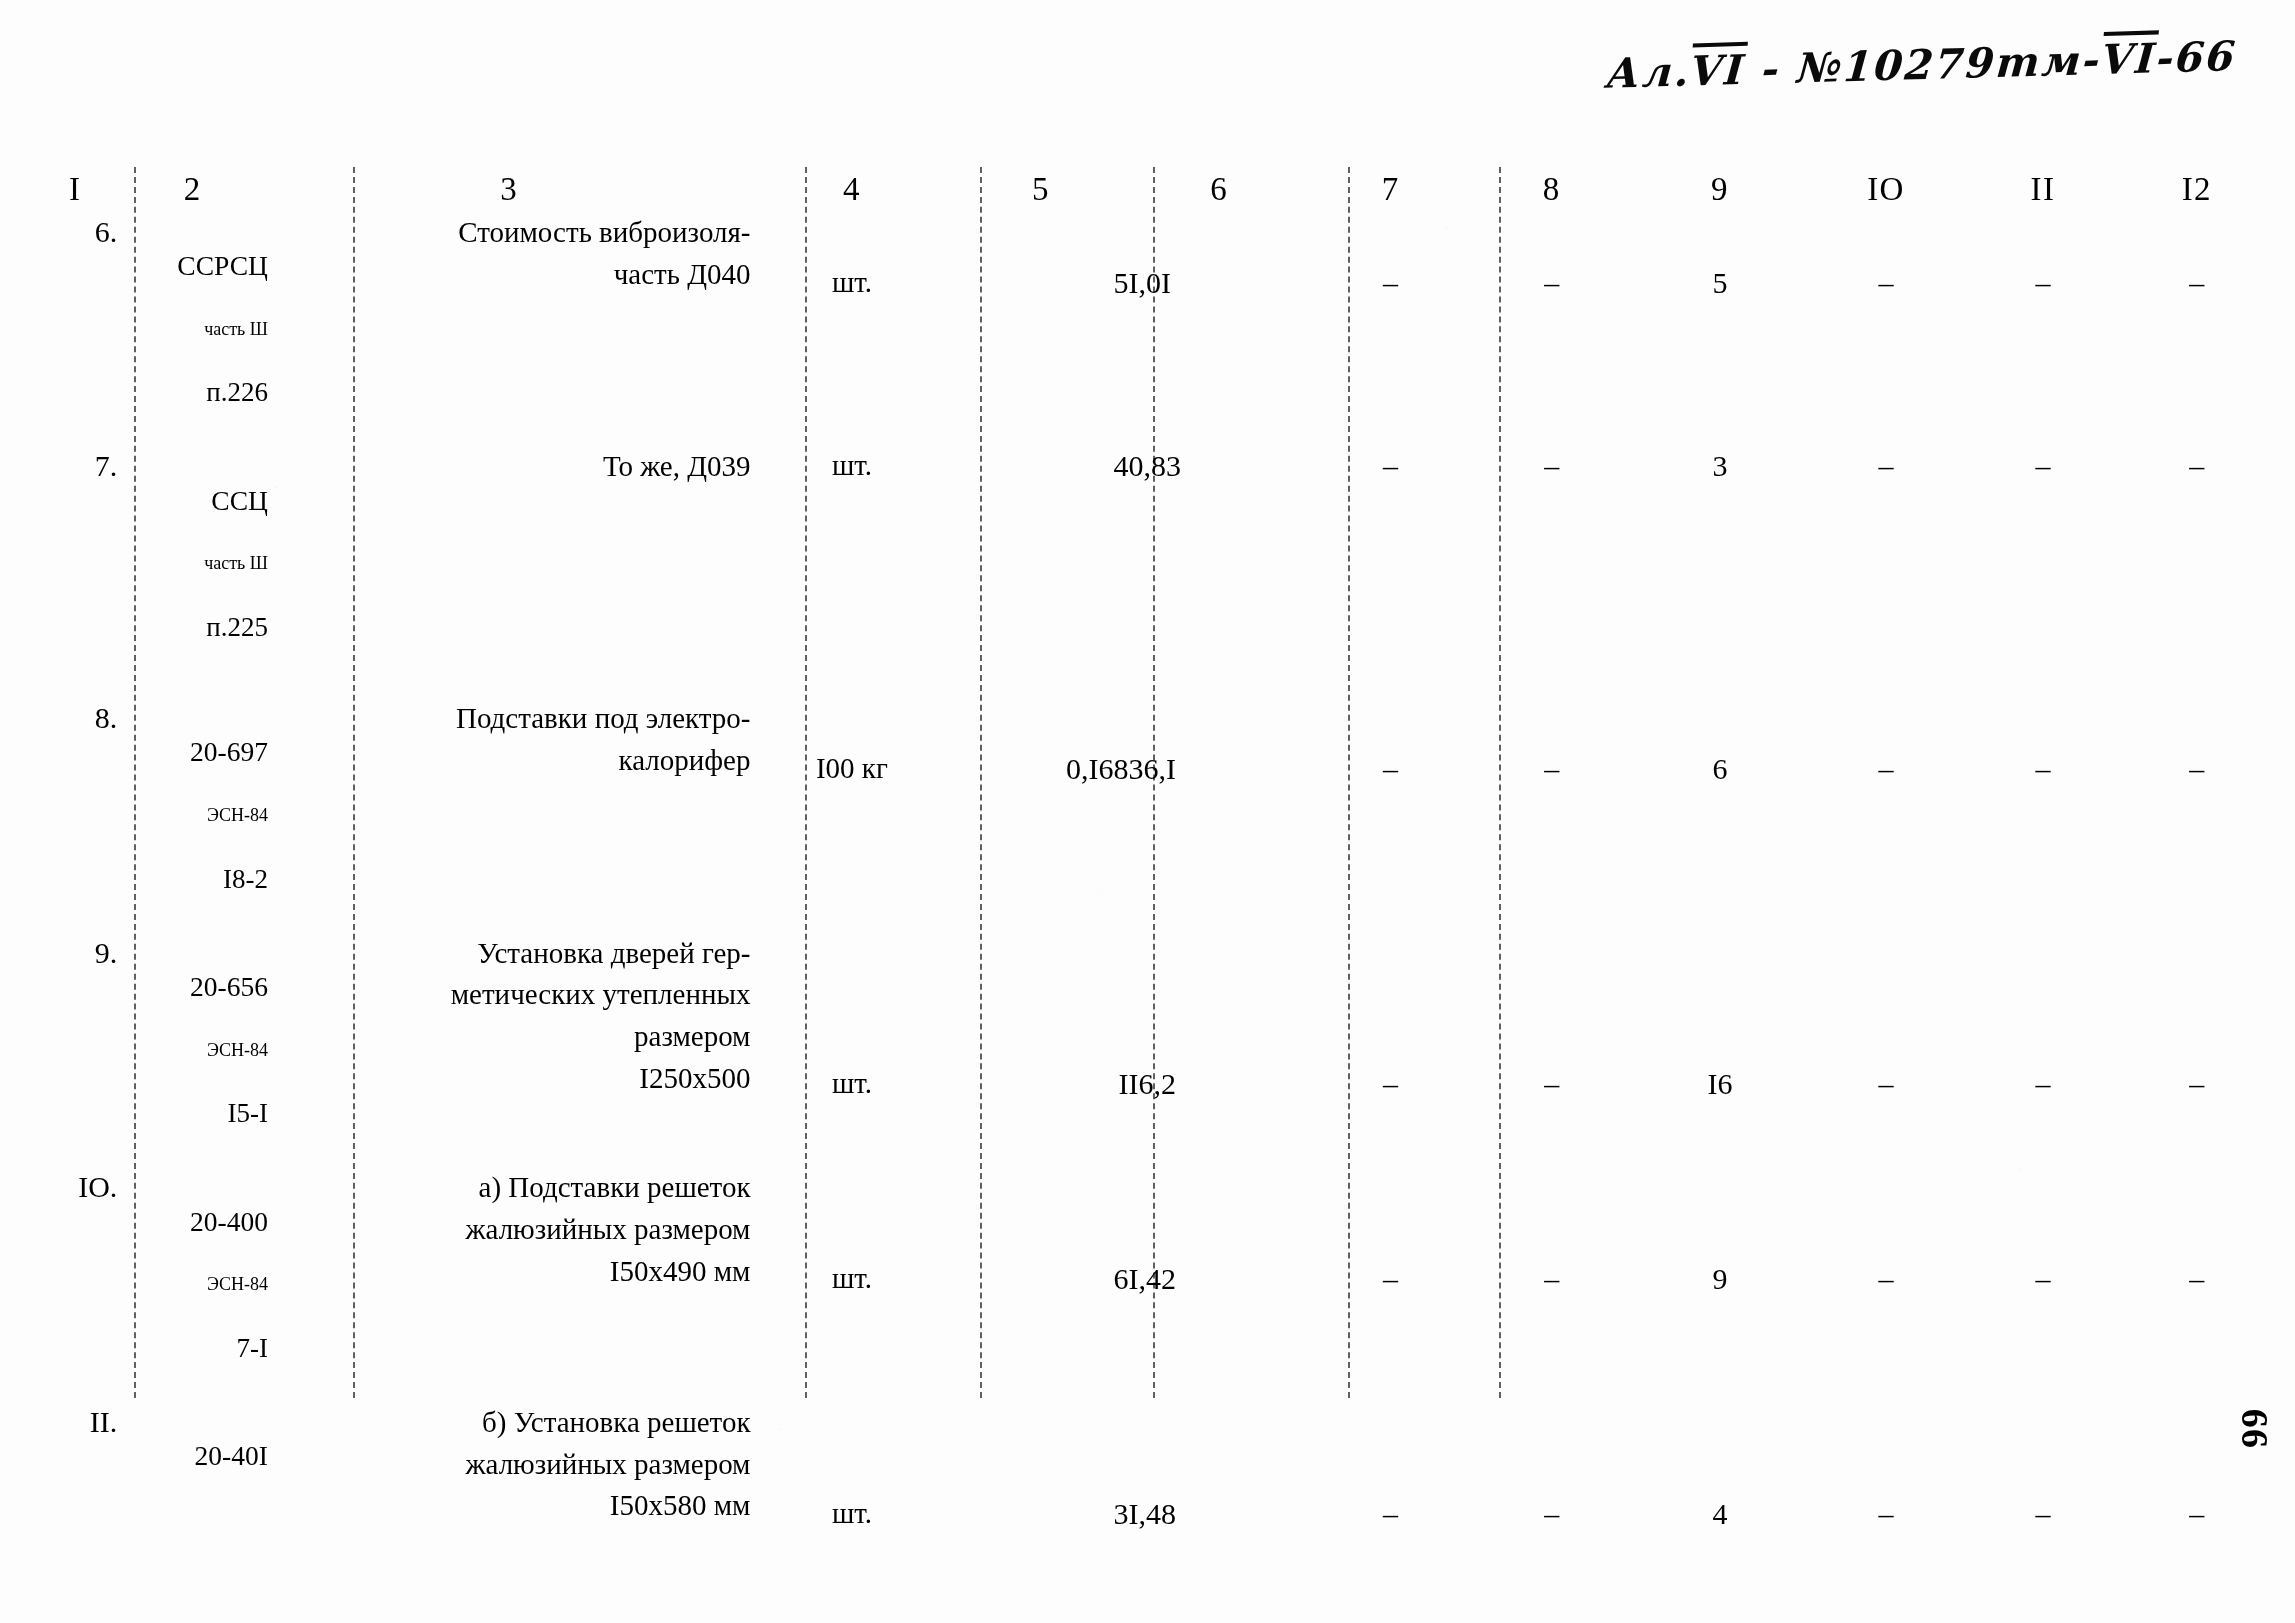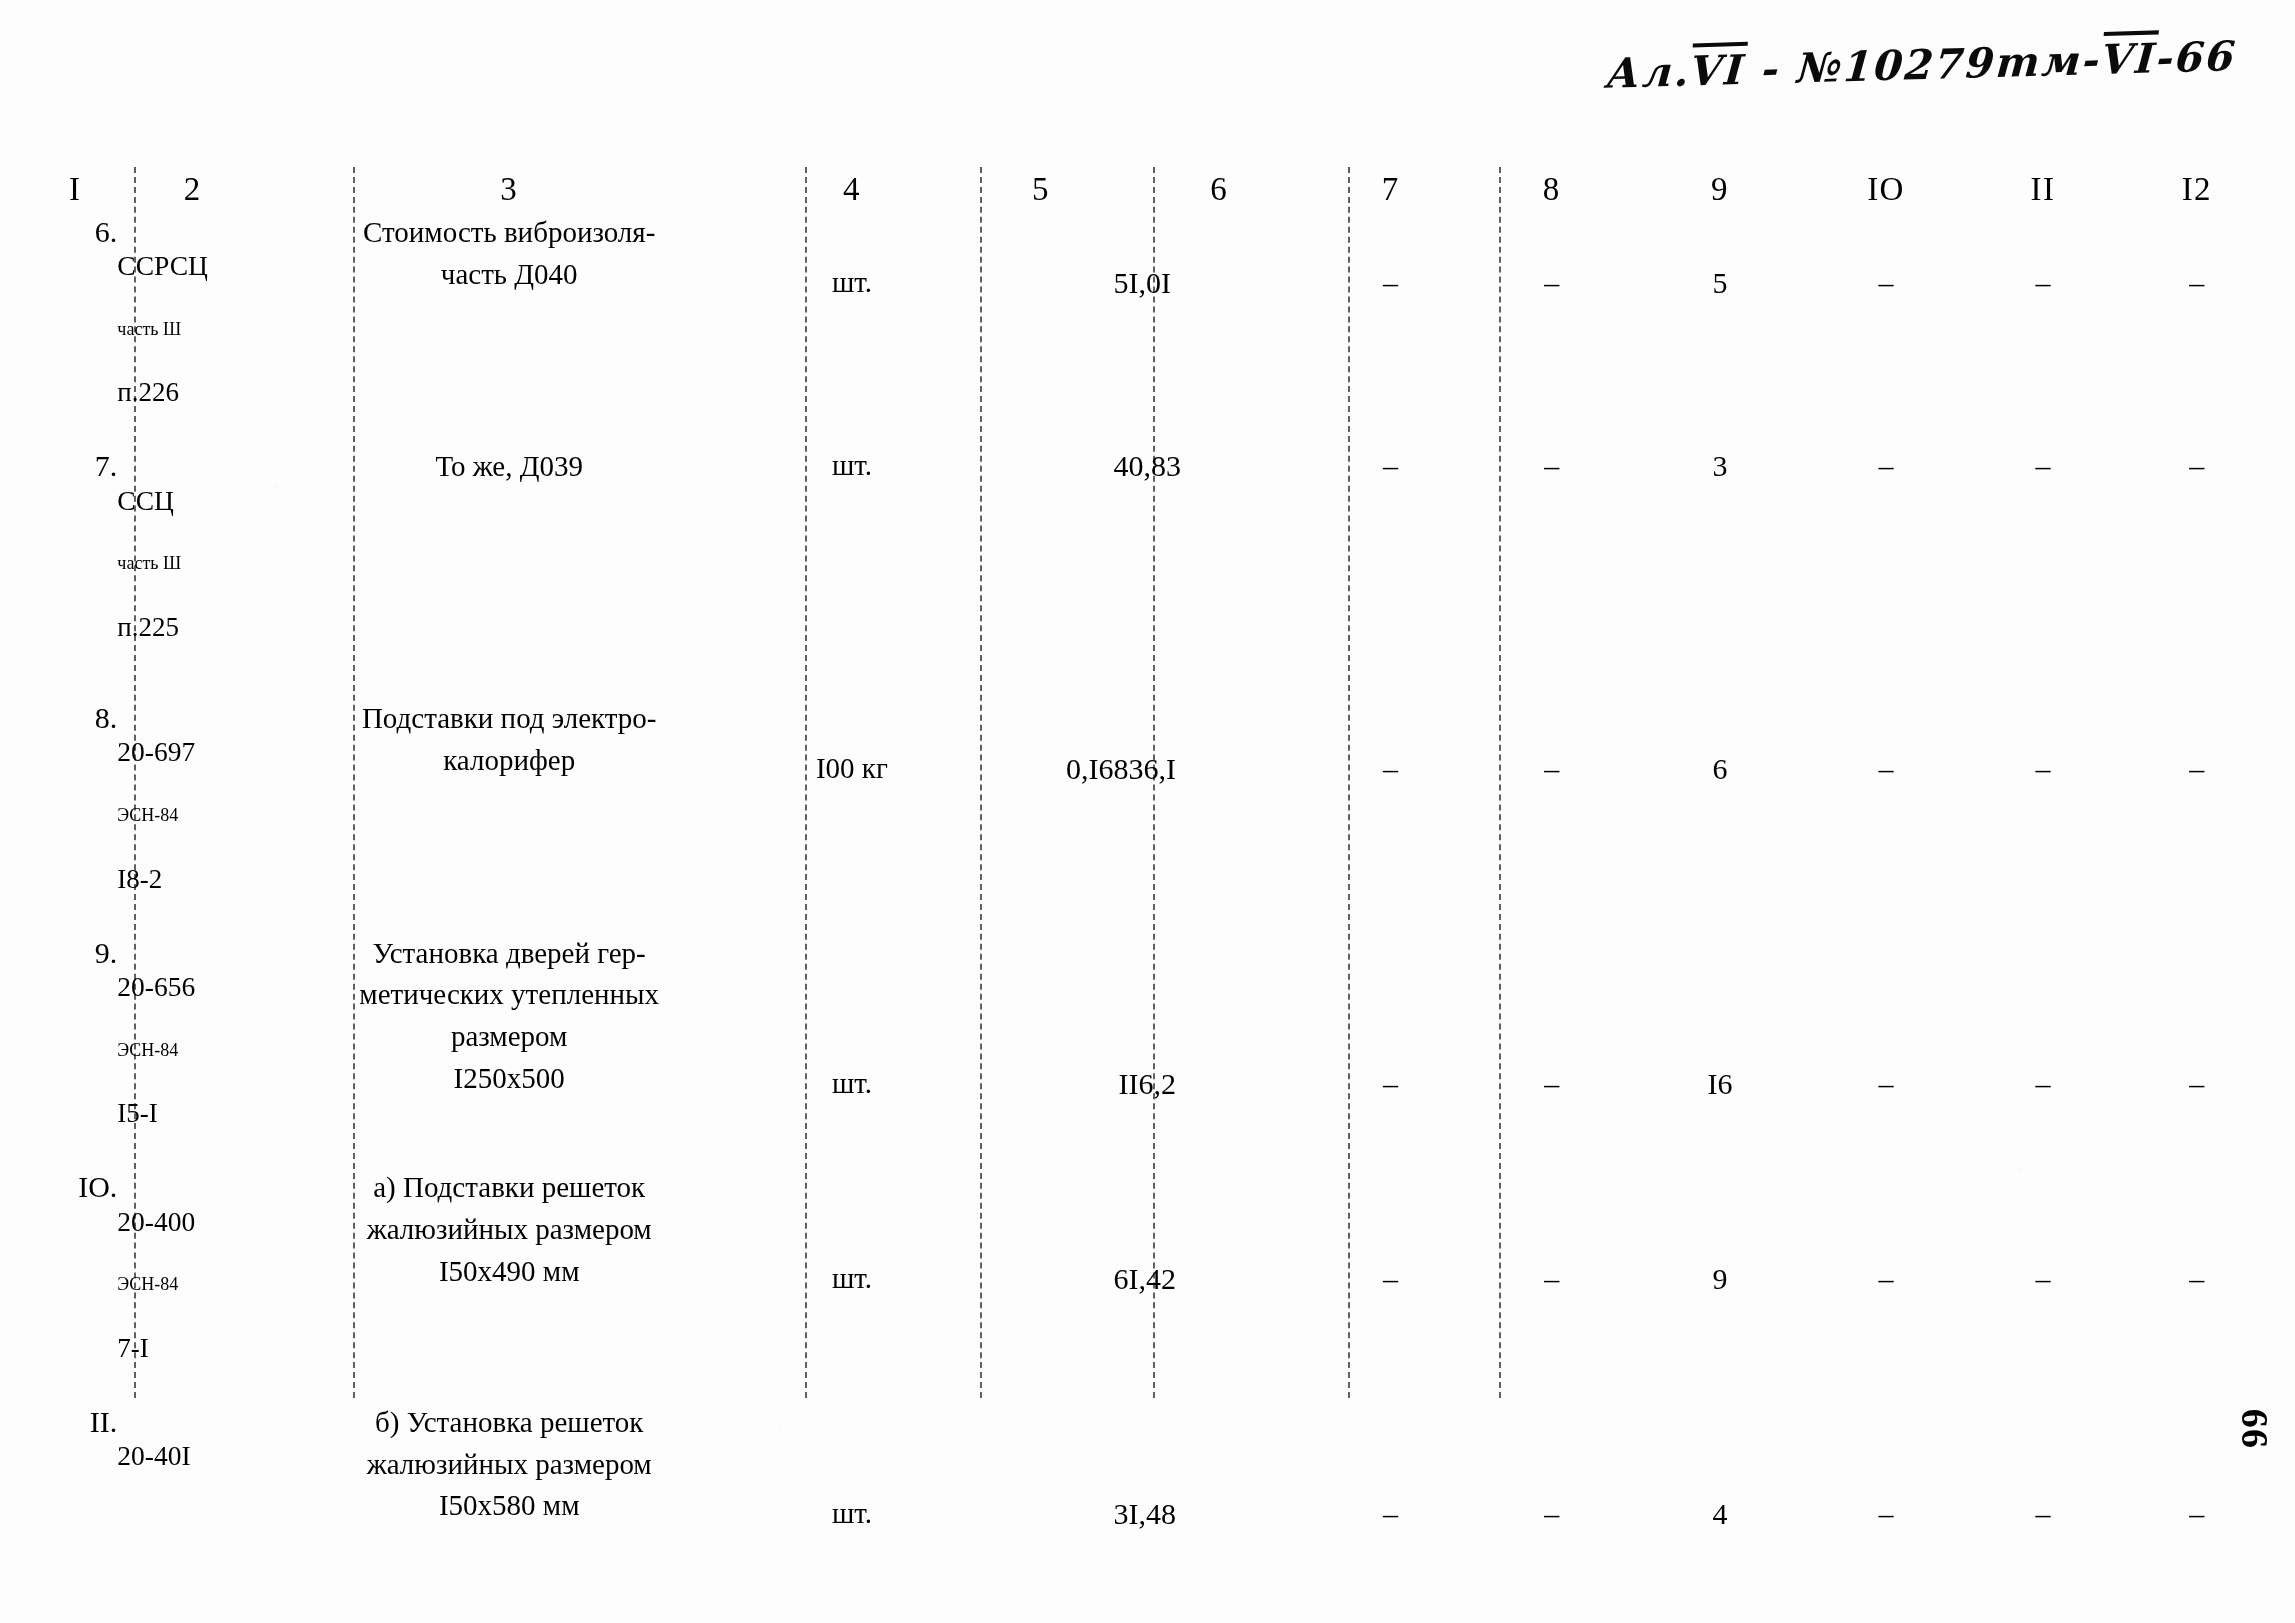--- a/index.html
+++ b/index.html
@@ -105,22 +105,22 @@
   .hdr-row td {
     text-align: center;
     font-size: 33px;
     font-weight: 400;
     letter-spacing: 1.3px;
     padding-bottom: 29px;
     font-family: "Liberation Serif", serif;
   }
 
   .c-num    { width: 79px; text-align: right;  padding-right: 10.5px; }
-  .c-code   { width: 141px; text-align: left;   padding-left: 15.7px; }
-  .c-desc   { width: 452px; text-align: center;   padding-left: 19.6px; }
+  .c-code   { width: 141px; text-align: right;   padding-left: 15.7px; }
+  .c-desc   { width: 452px; text-align: right;   padding-left: 19.6px; }
   .c-unit   { width: 190px; text-align: center; }
   .c-qty    { width: 164px; text-align: right;  padding-right: 22px; }
   .c-price  { width: 170px; text-align: left;   padding-left: 37px; }
   .c-c7     { width: 151px; text-align: center; }
   .c-c8     { width: 151px; text-align: center; }
   .c-c9     { width: 164px; text-align: center; }
   .c-c10    { width: 147px; text-align: center; }
   .c-c11    { width: 147px; text-align: center; }
   .c-c12    { width: 141px; text-align: center; }
 

